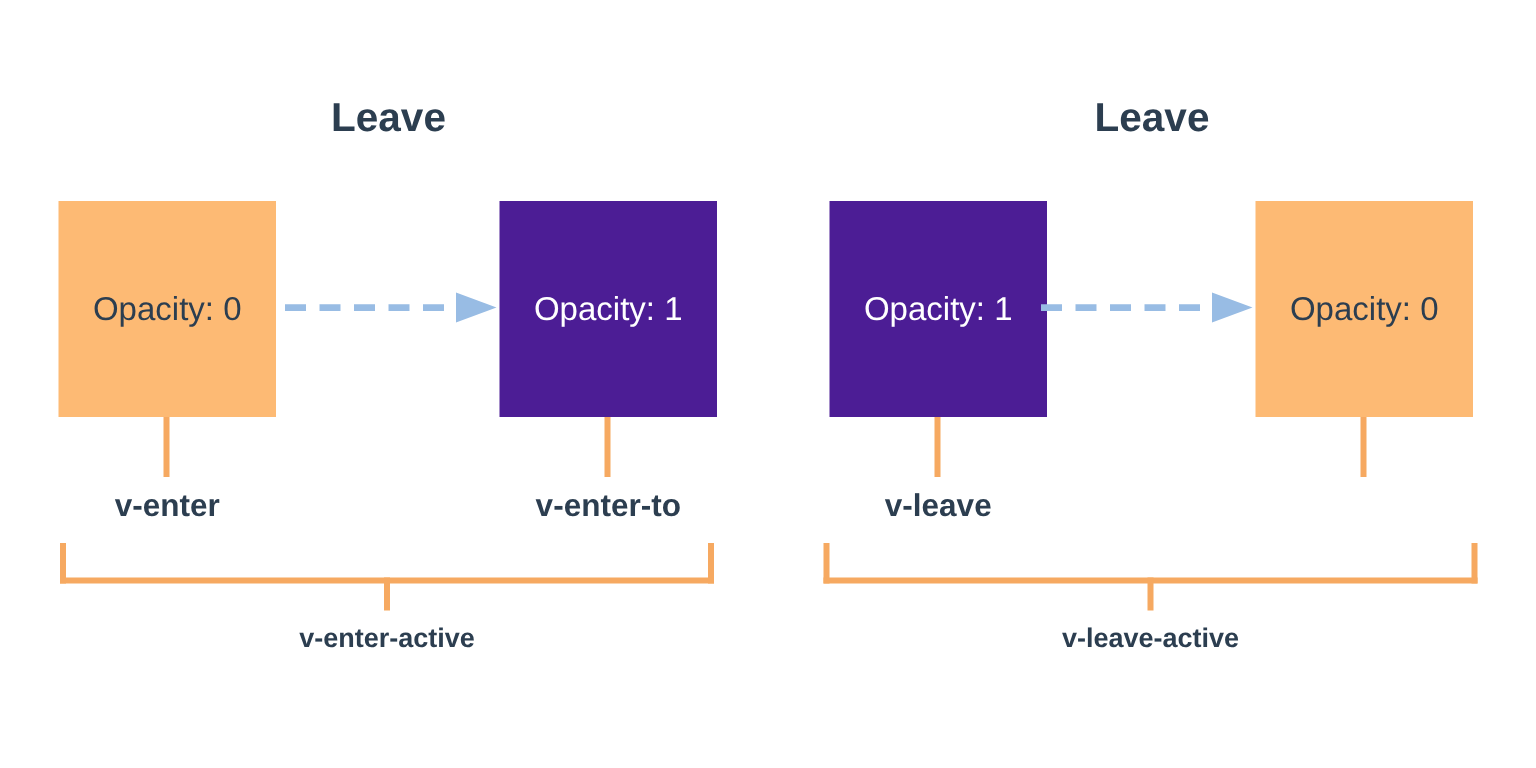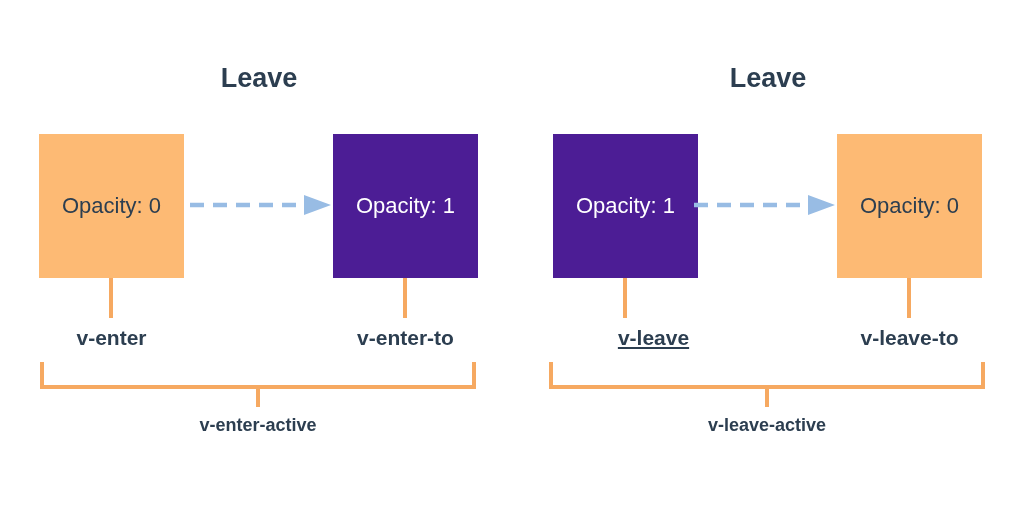--- a/index.html
+++ b/index.html
@@ -75,21 +75,21 @@
     width: 145px;
     height: 28px;
     font-size: 21px;
     font-weight: 700;
     color: #2c3e50;
     text-align: center;
     line-height: 28px;
   }
   .lbl-enter-from { left: 39px;  }
   .lbl-enter-to   { left: 333px; }
-  .lbl-leave-from { left: 581px; text-decoration: underline; }
+  .lbl-leave-from { left: 553px; }
   .lbl-leave-to   { left: 837px; }
 
   .bracket {
     position: absolute;
     top: 362px;
     width: 436px;
     height: 45px;
   }
   .bracket-enter { left: 40px;  }
   .bracket-leave { left: 549px; }
@@ -158,21 +158,20 @@
   </svg>
 
   <div class="box box-pink leave-to-box">
     <span class="box-label label-dark">Opacity: 0</span>
   </div>
 
   <div class="connector conn-leave-from"></div>
   <div class="connector conn-leave-to"></div>
 
   <div class="class-label lbl-leave-from">v-leave</div>
-  <div class="class-label lbl-leave-to">v-leave-to</div>
 
   <div class="bracket bracket-leave">
     <div class="end-l"></div>
     <div class="end-r"></div>
     <div class="bar"></div>
     <div class="tick"></div>
   </div>
   <div class="active-label active-leave">v-leave-active</div>
 
 </div>

